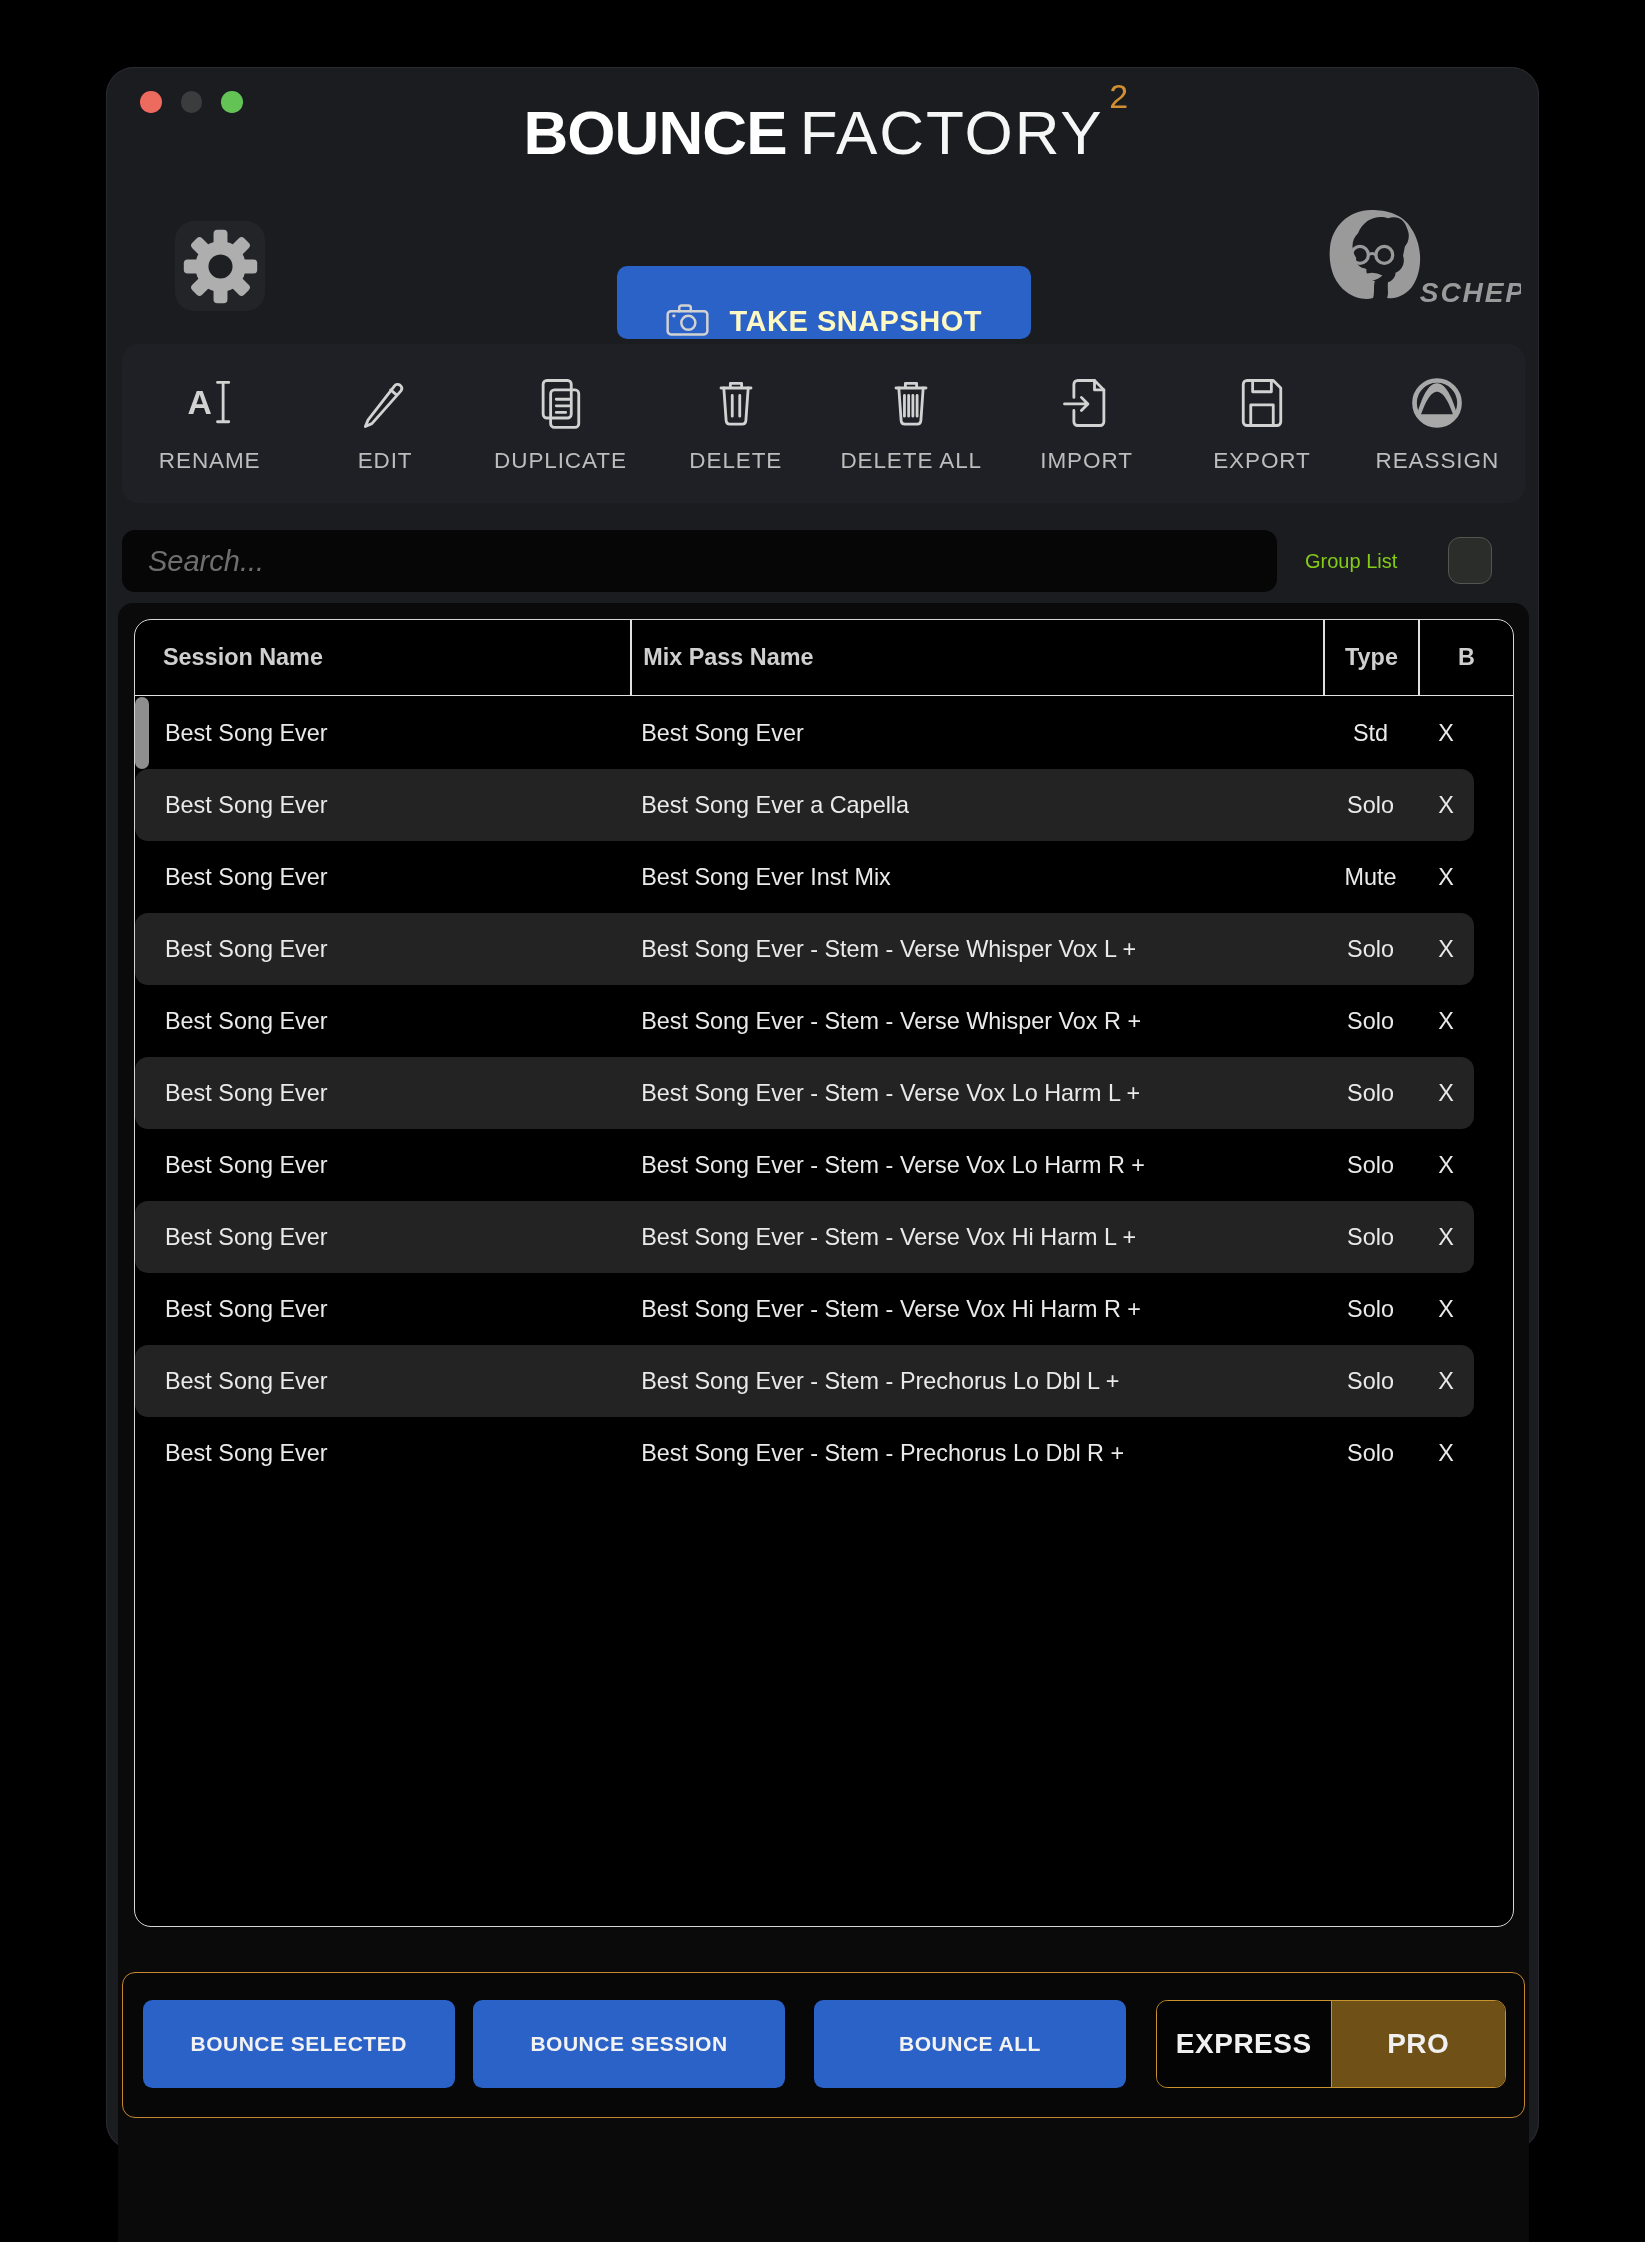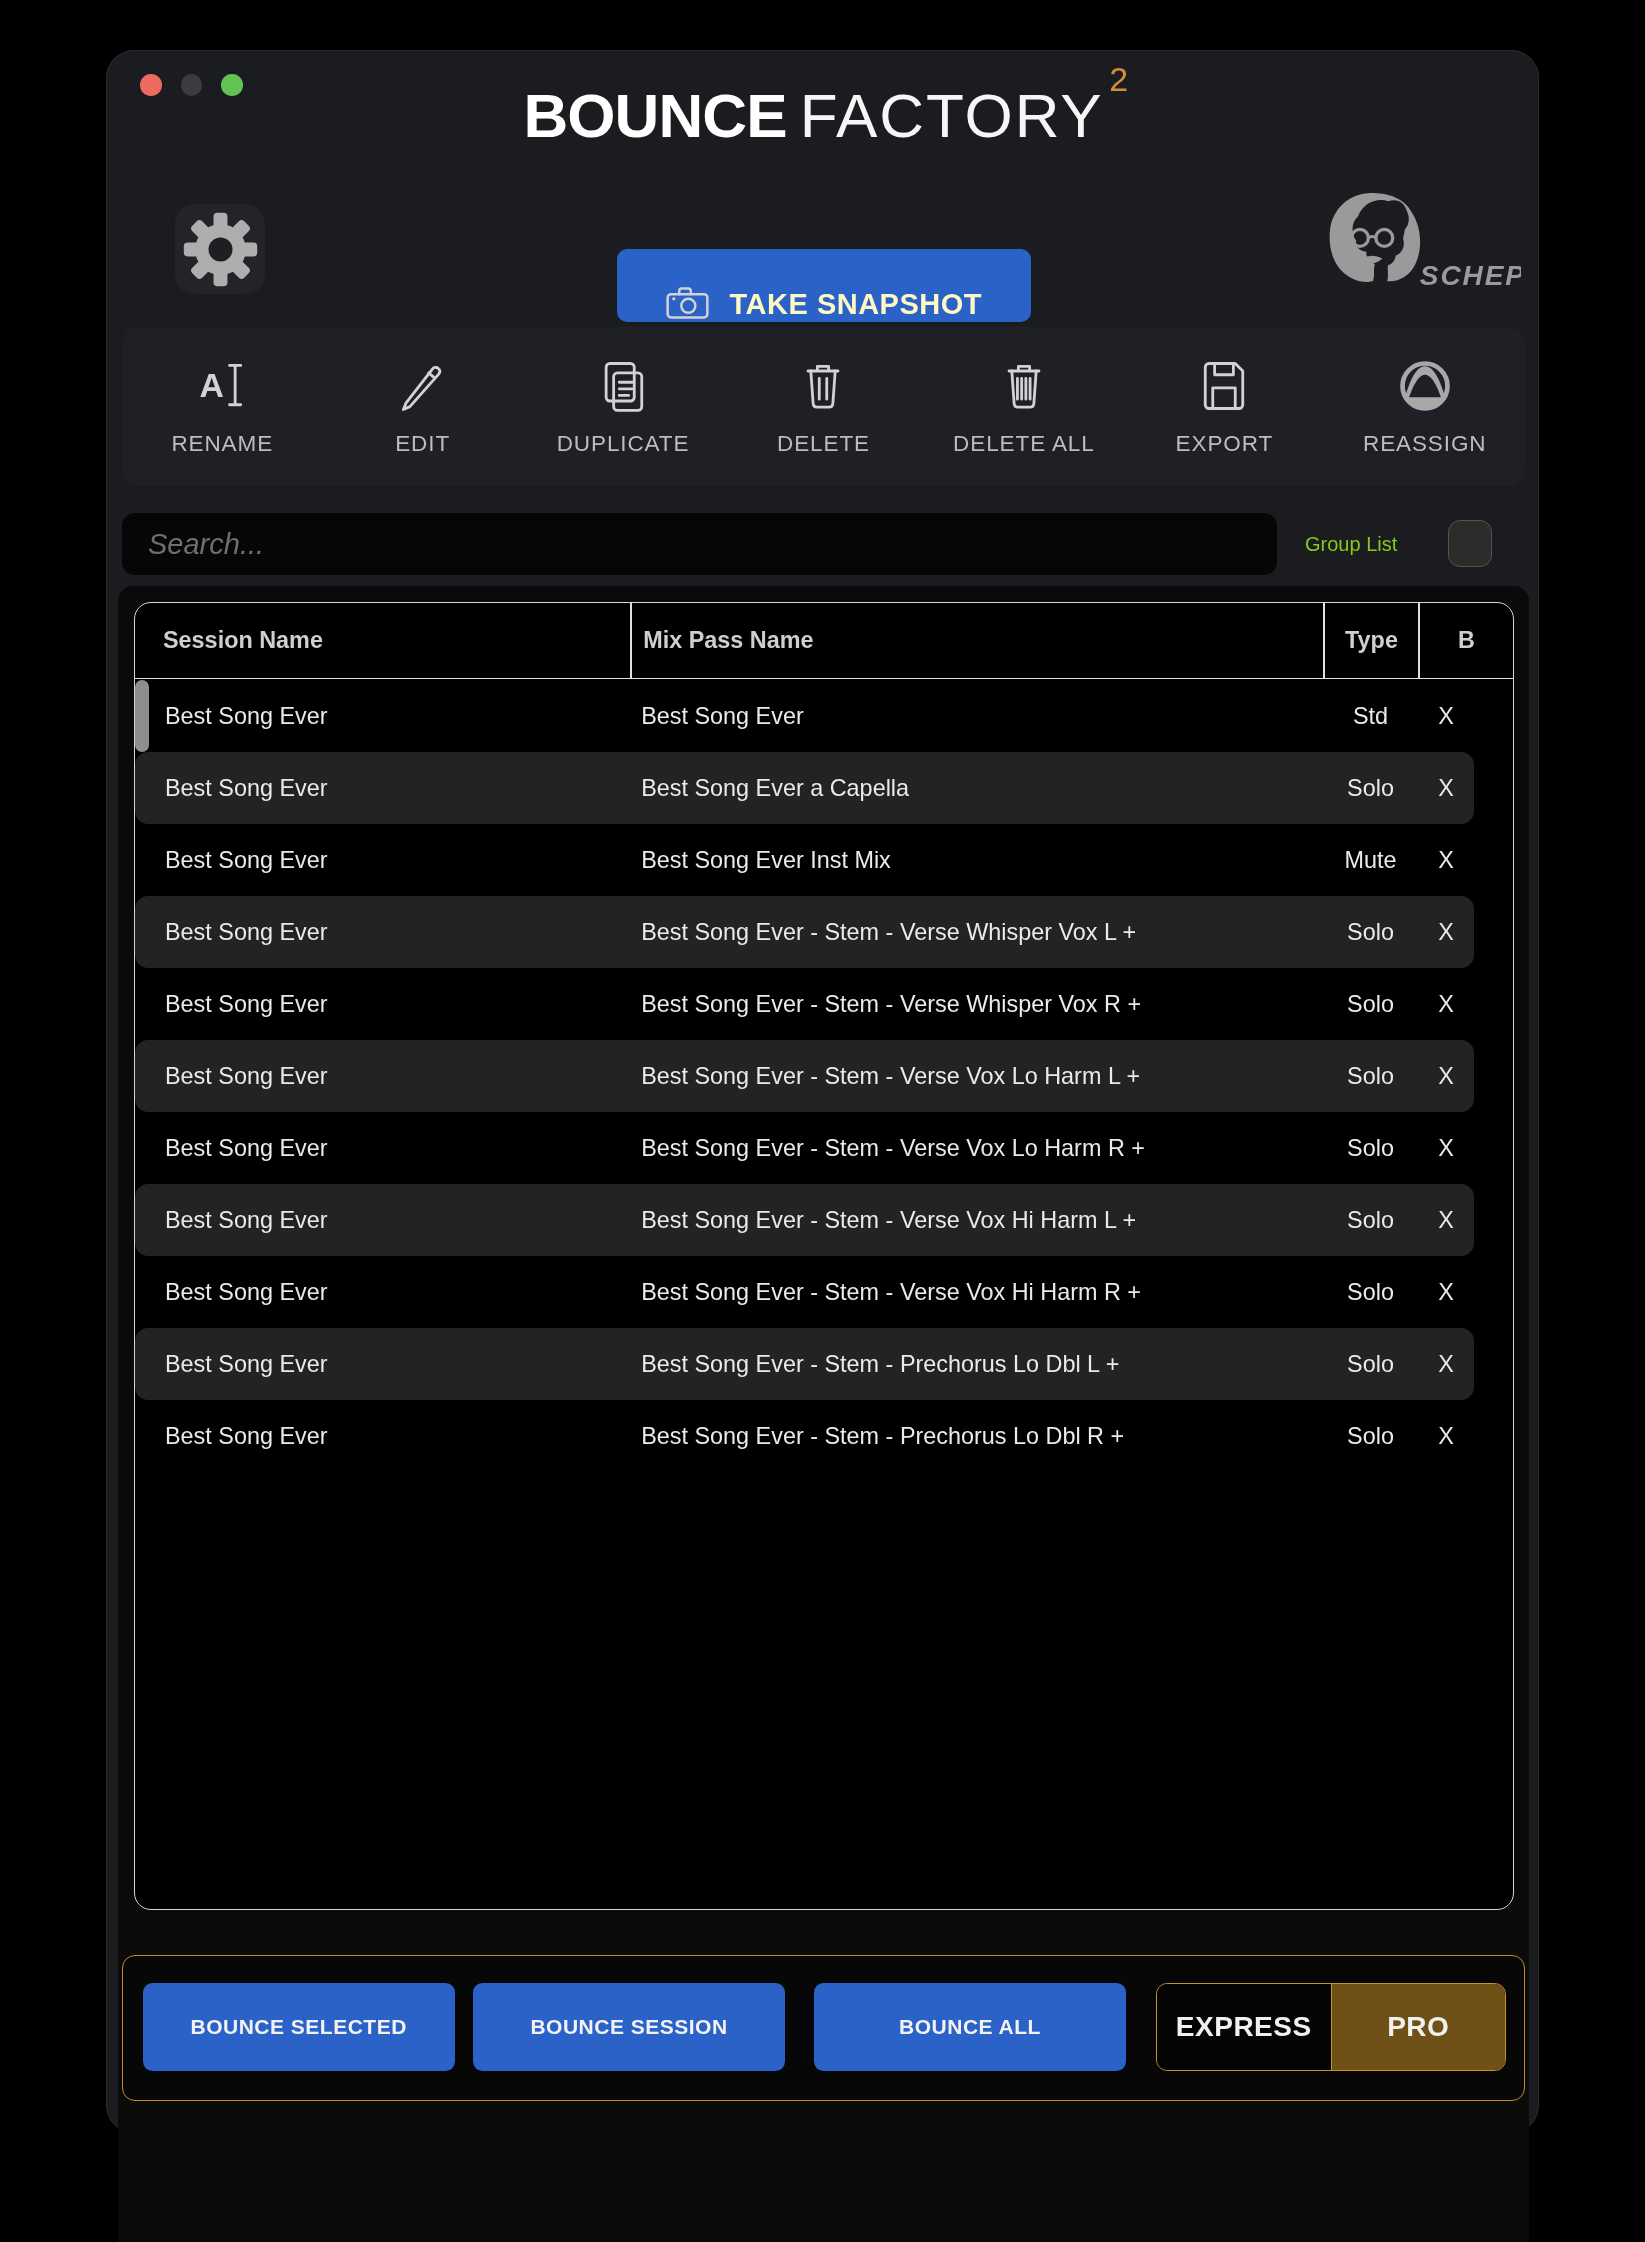--- a/index.html
+++ b/index.html
@@ -1,18 +1,18 @@
 <!DOCTYPE html>
 <html style="--accent-blue: #2b62c8; --pro-gold: #6f5118; --sup-orange: #d28e33;font-size:15px"><head>
 <meta charset="utf-8">
 <style>
   html,body{margin:0;padding:0;background:#000;}
   body{width:1645px;height:2243px;position:relative;overflow:hidden;
        font-family:"Liberation Sans", sans-serif;-webkit-font-smoothing:antialiased;}
-  .window{position:absolute;left:106px;top:50px;width:1433px;height:2083px;
+  .window{position:absolute;left:106px;top:67px;width:1433px;height:2083px;
           background:#1a1c20;border-radius:28px;box-shadow:0 0 0 0.9px #2a2c30 inset;}
   
   .lights{position:absolute;left:34px;top:24px;display:flex;gap:19px;}
   .light{width:21.5px;height:21.5px;border-radius:50%;}
   .light.red{background:#ec6a5e;}
   .light.yellow{background:#3a3c3e;}
   .light.green{background:#63c455;}
   
   .title{position:absolute;left:0;right:0;top:30px;text-align:center;color:#fff;
          font-size:62px;letter-spacing:-0.9px;white-space:nowrap;}
@@ -172,20 +172,28 @@
     <div class="tool">
       <svg width="60" height="60" viewBox="0 0 64 64">
         <path class="st" d="M16 16 h32 M26 16 v-5 h12 v5"></path>
         <path class="st" d="M19 16 l2.5 35 a4 4 0 0 0 4 3.5 h13 a4 4 0 0 0 4 -3.5 L45 16"></path>
         <path class="st" stroke-width="2.4" d="M25 24 v22 M29.5 24 v22 M34 24 v22 M38.5 24 v22"></path>
       </svg>
       <span class="label">DELETE ALL</span>
     </div>
     <div class="tool">
       <svg width="60" height="60" viewBox="0 0 64 64">
+        <path class="st" d="M22 8 h18 l10 10 v34 a4 4 0 0 1 -4 4 H22 a4 4 0 0 1 -4 -4 V40 M18 26 V12 a4 4 0 0 1 4 -4"></path>
+        <path class="st" d="M40 8 v10 h10"></path>
+        <path class="st" d="M8 33 h24 M26 26 l7 7 -7 7"></path>
+      </svg>
+      <span class="label">IMPORT</span>
+    </div>
+    <div class="tool">
+      <svg width="60" height="60" viewBox="0 0 64 64">
         <path class="st" d="M12 12 a4 4 0 0 1 4 -4 h28 l8 8 v36 a4 4 0 0 1 -4 4 H16 a4 4 0 0 1 -4 -4 z"></path>
         <path class="st" d="M22 8 v12 h20 v-12"></path>
         <rect class="st" x="20" y="34" width="24" height="22"></rect>
       </svg>
       <span class="label">EXPORT</span>
     </div>
     <div class="tool">
       <svg width="60" height="60" viewBox="0 0 64 64">
         <circle cx="32" cy="32" r="24" fill="none" stroke="#a8a8a8" stroke-width="5"></circle>
         <path d="M11 43 C19 15 27 11 32 11 c5 0 13 4 21 32 a24 24 0 0 1 -42 0 z" fill="#a8a8a8"></path>

